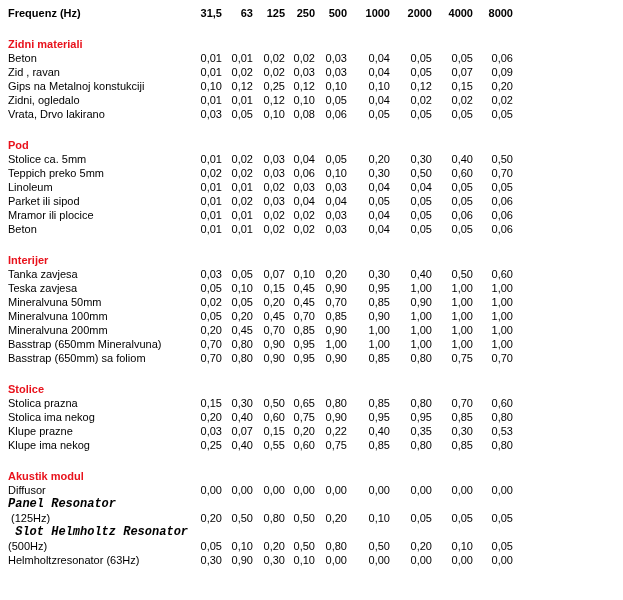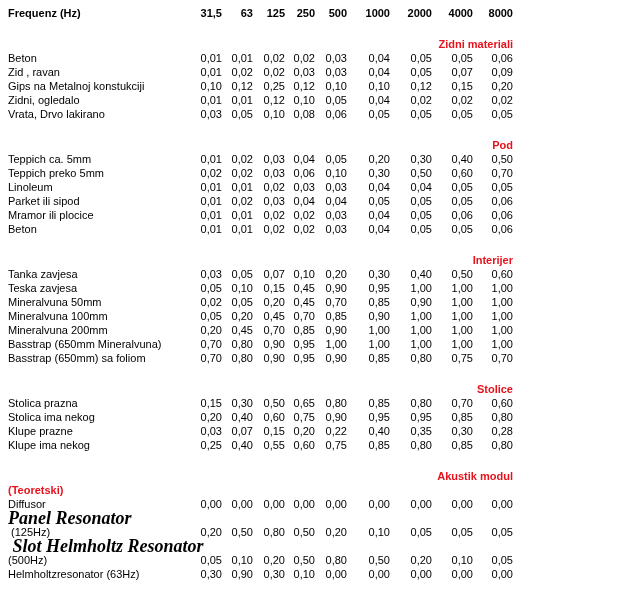--- a/index.html
+++ b/index.html
@@ -26,26 +26,26 @@
     white-space: pre;
     overflow: visible;
   }
   thead th { font-weight: bold; margin-top: 36px; }
   th.label-col { text-align: left; }
   .num { text-align: right; }
   tr.section-heading td {
     color: var(--heading-color);
     font-weight: bold;
   }
-  tr.section-heading.first td { padding-top: 17px; height: 31px; text-align: right; }
+  tr.section-heading.first td { padding-top: 17px; height: 31px; }
   td.serif-label {
-    font-family: Liberation Serif, serif;
+    font-family: Liberation Mono, monospace;
     font-style: italic;
     font-weight: bold;
-    font-size: 18px;
+    font-size: 12px;
   }
 </style>
 </head>
 <body>
 
 <div class="page">
   <table>
     <colgroup>
       <col style="width:189px">
       <col style="width:25px">
@@ -133,21 +133,21 @@
           <td class="num">0,06</td>
           <td class="num">0,05</td>
           <td class="num">0,05</td>
           <td class="num">0,05</td>
           <td class="num">0,05</td>
         </tr>
         <tr class="section-heading first">
           <td colspan="10">Pod</td>
         </tr>
         <tr>
-          <td>Teppich ca. 5mm</td>
+          <td>Stolice ca. 5mm</td>
           <td class="num">0,01</td>
           <td class="num">0,02</td>
           <td class="num">0,03</td>
           <td class="num">0,04</td>
           <td class="num">0,05</td>
           <td class="num">0,20</td>
           <td class="num">0,30</td>
           <td class="num">0,40</td>
           <td class="num">0,50</td>
         </tr>
@@ -328,40 +328,37 @@
         <tr>
           <td>Klupe prazne</td>
           <td class="num">0,03</td>
           <td class="num">0,07</td>
           <td class="num">0,15</td>
           <td class="num">0,20</td>
           <td class="num">0,22</td>
           <td class="num">0,40</td>
           <td class="num">0,35</td>
           <td class="num">0,30</td>
-          <td class="num">0,28</td>
+          <td class="num">0,53</td>
         </tr>
         <tr>
           <td>Klupe ima nekog</td>
           <td class="num">0,25</td>
           <td class="num">0,40</td>
           <td class="num">0,55</td>
           <td class="num">0,60</td>
           <td class="num">0,75</td>
           <td class="num">0,85</td>
           <td class="num">0,80</td>
           <td class="num">0,85</td>
           <td class="num">0,80</td>
         </tr>
         <tr class="section-heading first">
           <td colspan="10">Akustik modul</td>
         </tr>
-        <tr class="section-heading">
-          <td colspan="10">(Teoretski)</td>
-        </tr>
         <tr>
           <td>Diffusor</td>
           <td class="num">0,00</td>
           <td class="num">0,00</td>
           <td class="num">0,00</td>
           <td class="num">0,00</td>
           <td class="num">0,00</td>
           <td class="num">0,00</td>
           <td class="num">0,00</td>
           <td class="num">0,00</td>

